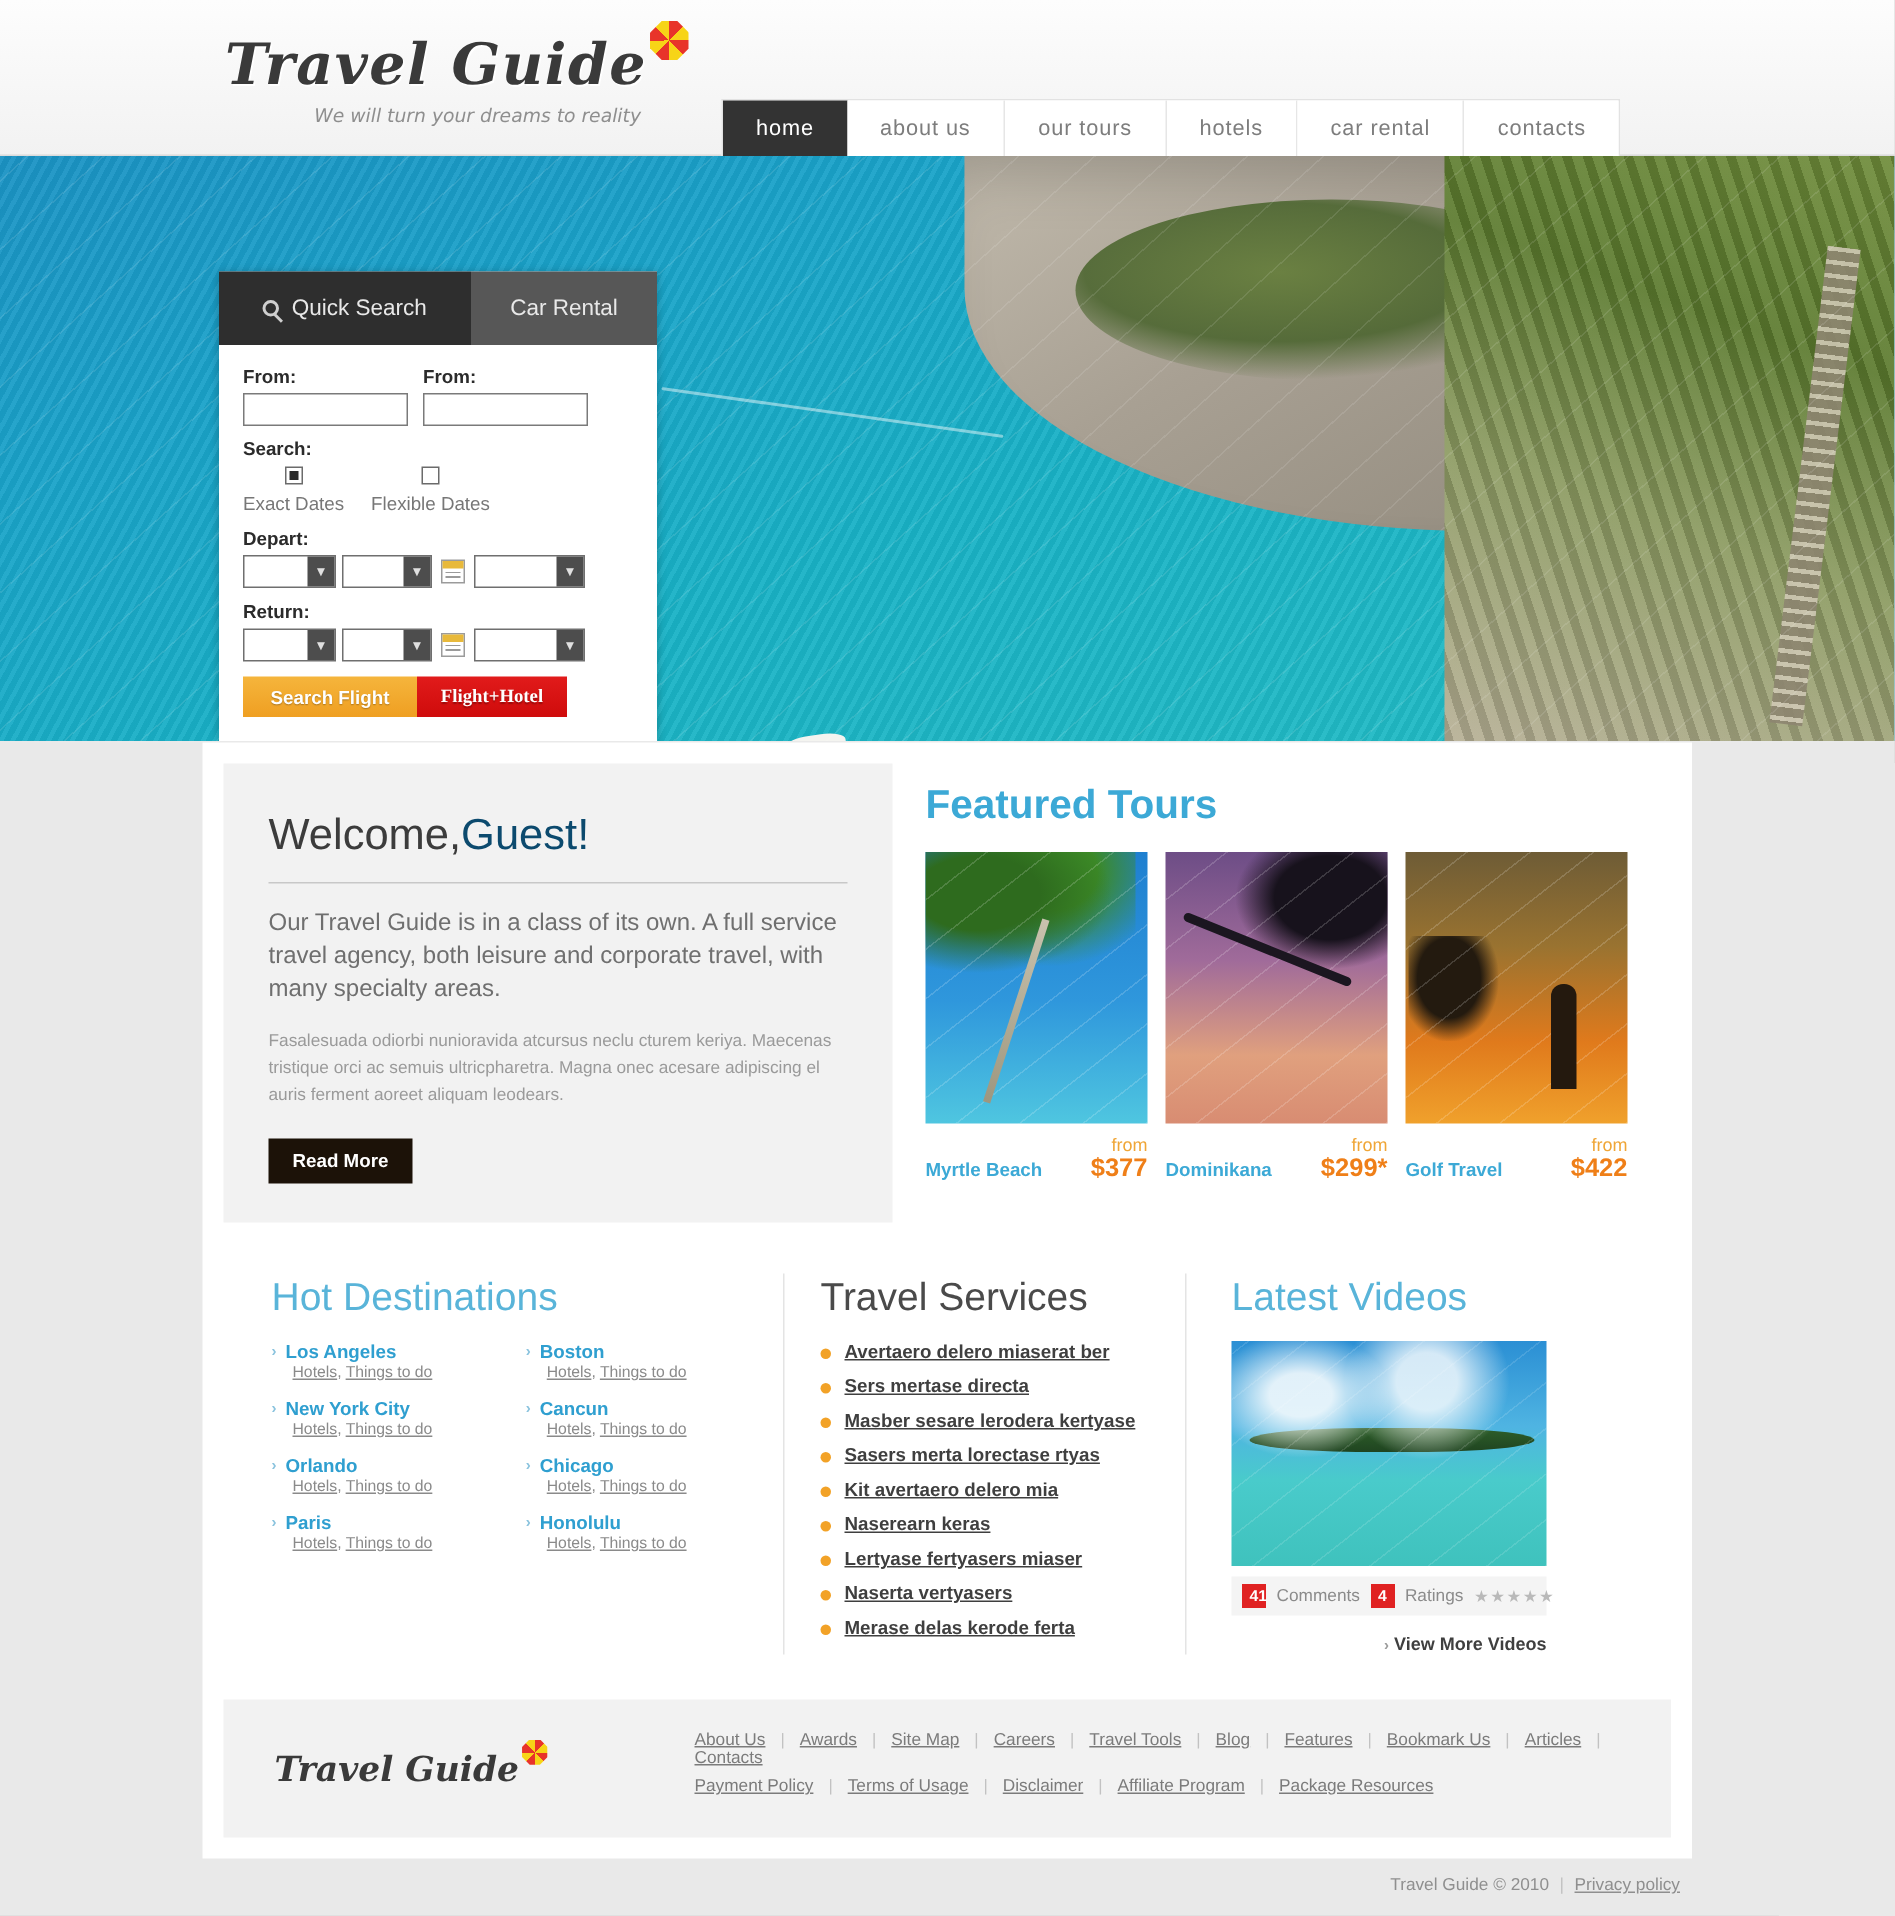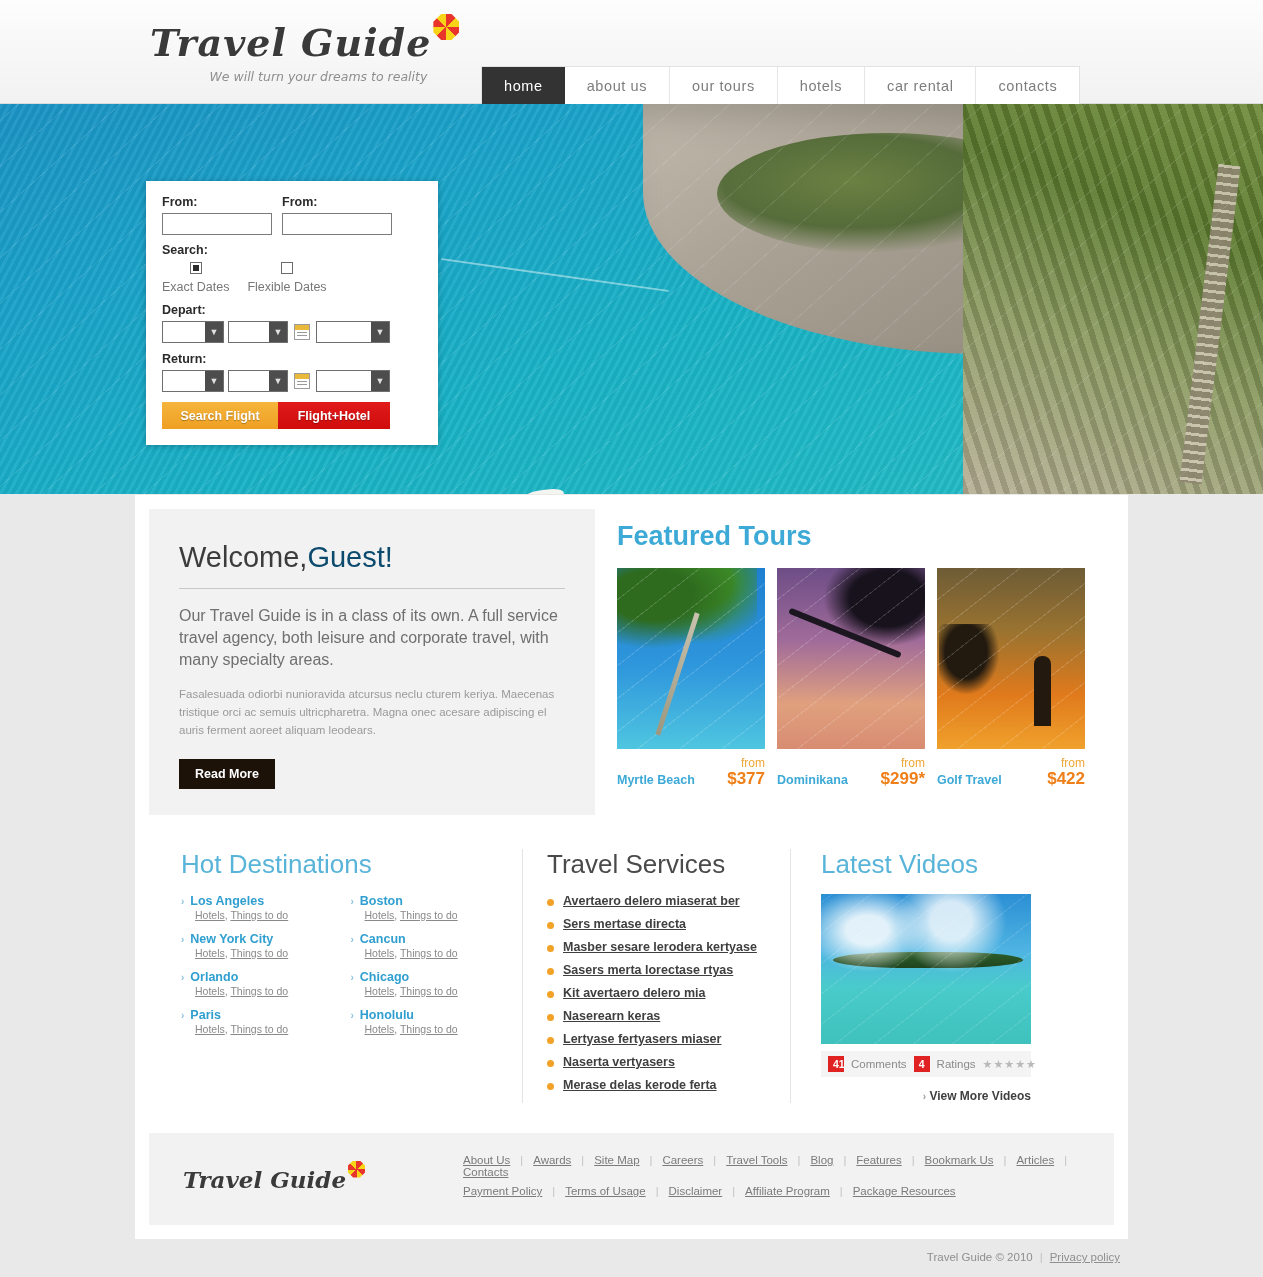--- a/index.html
+++ b/index.html
@@ -161,21 +161,21 @@
     content:""; position:absolute; left:2px; right:2px; top:7px; bottom:2px;
     background: repeating-linear-gradient(#9a9a9a 0 1px, #fff 1px 3px);
   }
   .btn-row { display: flex; margin-top: 10px; }
   .btn {
     height: 27px; display: flex; align-items: center; justify-content: center;
     font-size: 12.5px; font-weight: bold; color: #fff; cursor: pointer;
     text-shadow: 0 1px 1px rgba(0,0,0,.3);
   }
   .btn-orange { width: 116px; background: linear-gradient(#f5b53c,#ef9f22); }
-  .btn-red { width: 112px; background: linear-gradient(#e11b1b,#cf0b0b); }
+  .btn-red { width: 100px; background: linear-gradient(#e11b1b,#cf0b0b); font-family: Liberation Serif, serif; }
 
   
   .container {
     position: absolute; left: 135px; top: 495px; width: 993px;
     background: #fff; padding-bottom: 0;
   }
 
   .top-two { display: flex; padding: 14px 14px 0; gap: 22px; }
   .welcome-box { width: 446px; background: #f2f2f2; padding: 32px 30px 26px; }
   .welcome-h {
@@ -350,20 +350,27 @@
     <div class="wake"></div>
     <div class="cliff-top"></div>
     <div class="cliff-right">
       <div class="stairs"></div>
     </div>
     <div class="boat boat-a"></div>
 
     <div class="hero-watermark"></div>
 
     <div class="search-panel">
+      <div class="sp-tabs">
+        <div class="sp-tab active">
+          <span class="mag"></span>
+          <span>Quick Search</span>
+        </div>
+        <div class="sp-tab inactive">Car Rental</div>
+      </div>
       <div class="sp-body">
         <div class="row2">
           <div>
             <div class="fld-label">From:</div>
             <input class="txt-in" type="text" value="" style="">
           </div>
           <div>
             <div class="fld-label">From:</div>
             <input class="txt-in" type="text" value="" style="">
           </div>

